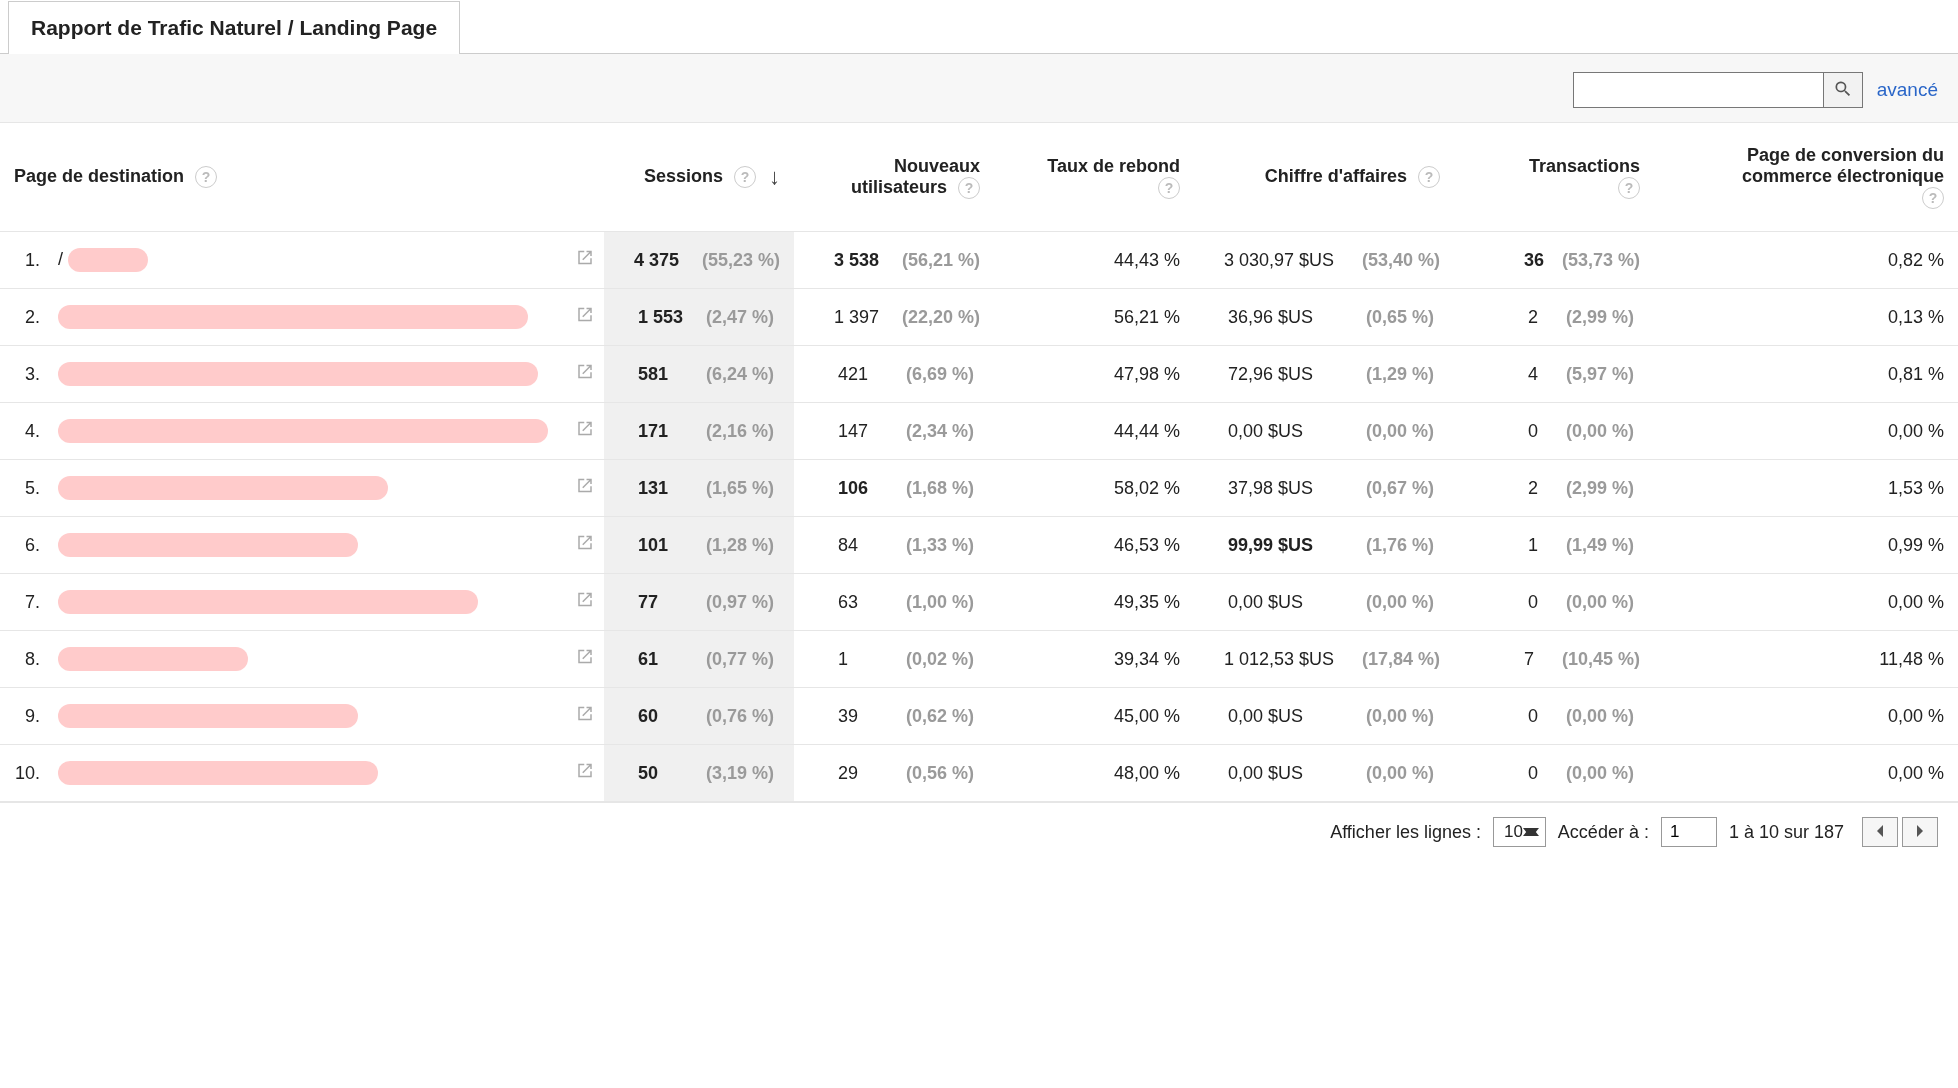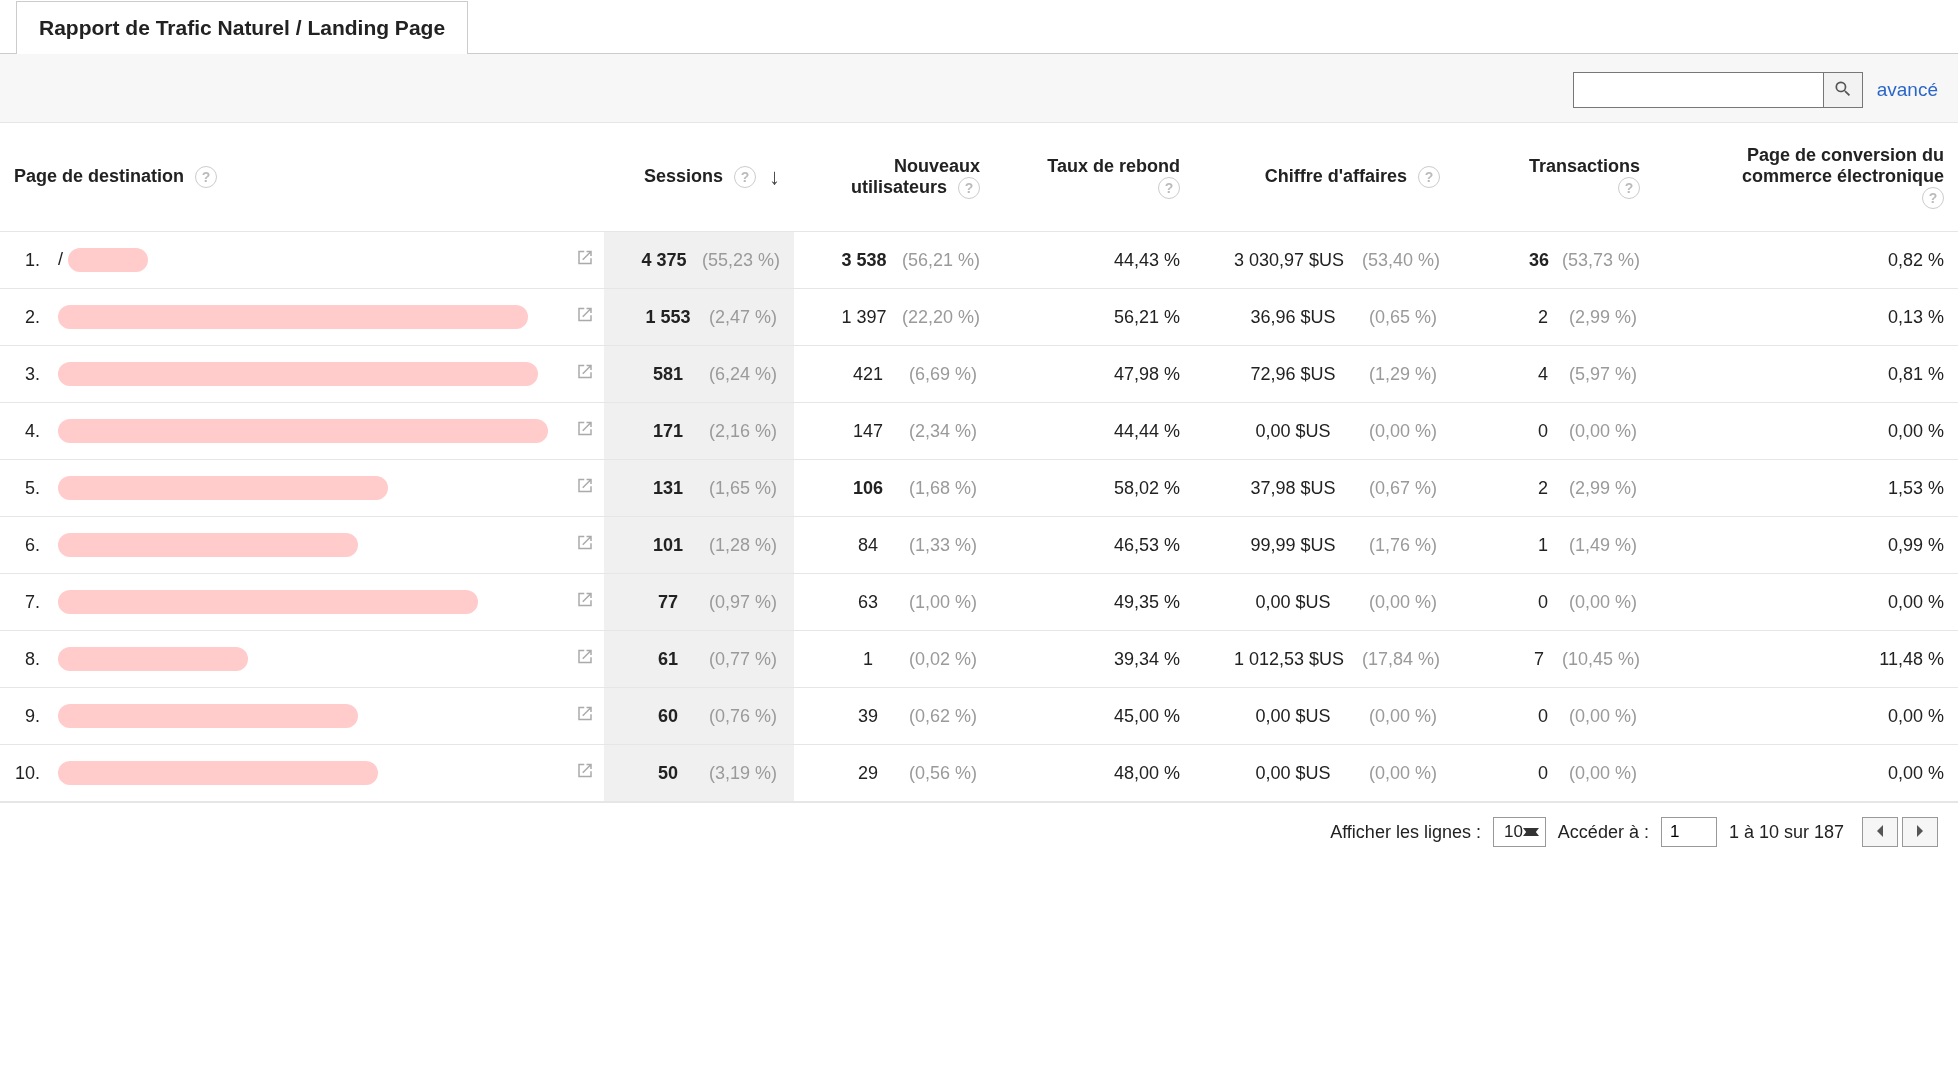--- a/index.html
+++ b/index.html
@@ -1,18 +1,18 @@
 <!DOCTYPE html>
 <html><head>
 <meta charset="utf-8">
 <style>
 * { box-sizing: border-box; margin: 0; padding: 0; }
 body { font-family: Arial, Helvetica, sans-serif; font-size: 17px; color: #333; background: #fff; }
 
-.tab-container { border-bottom: 1px solid #ccc; padding-left: 16px; }
+.tab-container { border-bottom: 1px solid #ccc; padding-left: 8px; }
 .tab { display: inline-block; padding: 14px 22px; border: 1px solid #ccc; border-bottom: none; background: #fff; font-weight: 600; font-size: 21px; color: #222; position: relative; top: 1px; }
 
 .toolbar { background: #f7f7f7; border-bottom: 1px solid #e6e6e6; padding: 18px 20px 14px; display:flex; justify-content:flex-end; align-items:center; gap:14px; }
 .search-wrap { display:flex; }
 .search-input { width: 250px; height: 36px; border: 1px solid #777; border-right:none; padding: 0 8px; font-size: 15px; }
 .search-btn { width: 40px; height: 36px; border: 1px solid #777; background: #f2f2f2; display:flex; align-items:center; justify-content:center; cursor:pointer; }
 .search-btn svg { width: 20px; height: 20px; fill: #555; }
 .advanced-link { color: #2a66c8; font-size: 19px; cursor:pointer; }
 
 table { width: 100%; border-collapse: collapse; table-layout: fixed; }
@@ -21,22 +21,22 @@
 .help-icon { display:inline-flex; width:22px; height:22px; border-radius:50%; border:1px solid #ccc; color:#bbb; font-size:14px; align-items:center; justify-content:center; margin-left:6px; vertical-align:middle; }
 .sort-arrow { display:inline-block; margin-left:8px; font-size:22px; color:#444; vertical-align:middle; }
 
 tbody td { padding: 16px 14px; border-bottom: 1px solid #e6e6e6; text-align: right; font-size: 18px; color: #222; white-space: nowrap; }
 tbody td.idx { width: 44px; text-align: right; padding-right: 4px; }
 tbody td.page-cell { text-align: left; position: relative; }
 tbody td.sessions { background: #f0f0f0; }
 .redact { display:inline-block; background: rgba(255,160,160,0.55); border-radius: 14px; height: 24px; vertical-align: middle; }
 .ext-icon { position:absolute; right: 10px; top: 50%; transform: translateY(-50%); opacity: 0.55; cursor:pointer; }
 .ext-icon svg { width: 18px; height: 18px; fill: #666; }
-.val-main { font-weight: 600; display:inline-block; min-width: 60px; text-align:center; }
-.val-pct { color: #9a9a9a; font-weight: 400; margin-left: 8px; display:inline-block; min-width: 74px; text-align:center; }
+.val-main { font-weight: 600; display:inline-block; min-width: 60px; text-align:left; }
+.val-pct { color: #9a9a9a; font-weight: 700; margin-left: 8px; display:inline-block; min-width: 74px; text-align:left; }
 .revenue .val-main { min-width: 130px; }
 .revenue .val-pct { min-width: 74px; }
 .trans .val-main { min-width: 30px; }
 
 .footer { padding: 14px 20px; border-top: 1px solid #e6e6e6; display:flex; justify-content:flex-end; align-items:center; gap: 12px; font-size: 18px; color: #222; }
 .footer label { }
 .select-wrap { border: 1px solid #999; padding: 4px 22px 4px 10px; position: relative; background:#fff; font-size: 17px; }
 .select-wrap::after { content:""; position:absolute; right:6px; top:5px; width:8px; height:8px; border-left:4px solid transparent; border-right:4px solid transparent; border-bottom:5px solid #333; }
 .select-wrap::before { content:""; position:absolute; right:6px; bottom:5px; width:8px; height:8px; border-left:4px solid transparent; border-right:4px solid transparent; border-top:5px solid #333; }
 .goto-input { width: 56px; height: 30px; border: 1px solid #999; padding: 0 8px; font-size: 17px; }
@@ -171,21 +171,21 @@
         <td>1,53 %</td>
       </tr>
       <tr>
         <td class="idx">6.</td>
         <td class="page-cell"><span class="redact" style="width:300px"></span><span class="ext-icon"><svg viewBox="0 0 24 24">
               <path d="M14 3v2h3.59l-9.3 9.29 1.42 1.42L19 6.41V10h2V3h-7zM5 5h6V3H3v18h18v-8h-2v6H5V5z"></path>
             </svg></span></td>
         <td class="sessions"><span class="val-main">101</span><span class="val-pct">(1,28 %)</span></td>
         <td><span class="val-main" style="font-weight:400">84</span><span class="val-pct">(1,33 %)</span></td>
         <td>46,53 %</td>
-        <td class="revenue"><span class="val-main" style="font-weight:400">99,99 $US</span><span class="val-pct">(1,76 %)</span></td>
+        <td class="revenue"><span class="val-main" style="font-weight:700">99,99 $US</span><span class="val-pct">(1,76 %)</span></td>
         <td class="trans"><span class="val-main" style="font-weight:400">1</span><span class="val-pct">(1,49 %)</span></td>
         <td>0,99 %</td>
       </tr>
       <tr>
         <td class="idx">7.</td>
         <td class="page-cell"><span class="redact" style="width:420px"></span><span class="ext-icon"><svg viewBox="0 0 24 24">
               <path d="M14 3v2h3.59l-9.3 9.29 1.42 1.42L19 6.41V10h2V3h-7zM5 5h6V3H3v18h18v-8h-2v6H5V5z"></path>
             </svg></span></td>
         <td class="sessions"><span class="val-main">77</span><span class="val-pct">(0,97 %)</span></td>
         <td><span class="val-main" style="font-weight:400">63</span><span class="val-pct">(1,00 %)</span></td>

